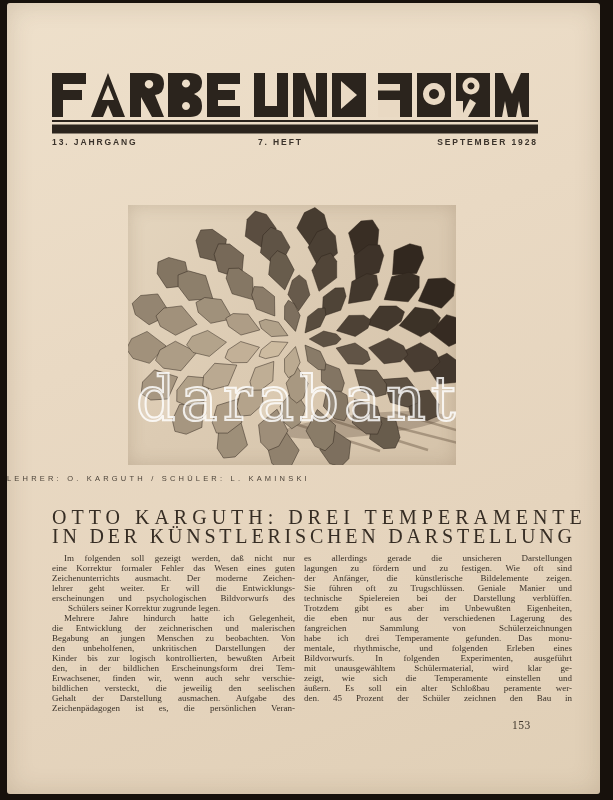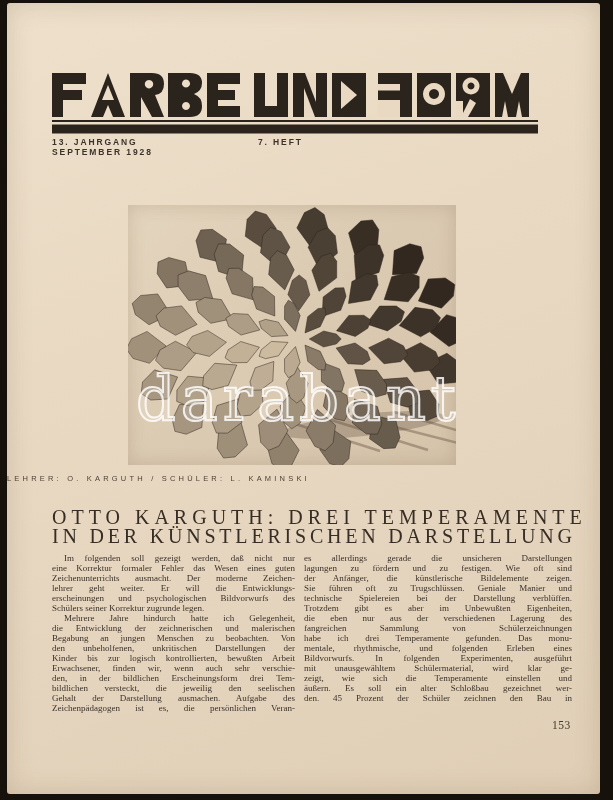--- a/index.html
+++ b/index.html
@@ -13,21 +13,21 @@
 
   .page{position:absolute;left:7px;top:3px;width:593px;height:791px;border-radius:3px;
         background:linear-gradient(158deg,#eee0cb 0%,var(--page_bg) 38%,#e5d4bd 70%,var(--page_bg_deep) 100%);
         box-shadow:inset 0 0 26px rgba(90,65,40,.18);}
 
   
   .masthead{position:absolute;left:45px;top:70px;width:486px;}
   .masthead svg{display:block;}
   .issue-row{position:absolute;left:0;top:64px;width:486px;display:flex;justify-content:space-between;
              font-family:"Liberation Sans",sans-serif;font-weight:bold;font-size:8.5px;
-             letter-spacing:1.9px;color:#3b332b;white-space:nowrap;flex-direction:column;}
+             letter-spacing:1.9px;color:#3b332b;white-space:nowrap;}
   .issue-row .mid{position:absolute;left:47%;transform:translateX(-50%);}
 
   
   .plate{position:absolute;left:121px;top:202px;width:328px;height:260px;
          background:linear-gradient(135deg,#e4d5be 0%,var(--plate_bg) 45%,#d5c3aa 100%);
          box-shadow:inset 0 0 18px rgba(100,75,50,.2);overflow:hidden;}
   .plate svg{position:absolute;left:0;top:0;}
   .watermark{position:absolute;left:8px;top:163px;width:330px;
              font-family:"DejaVu Serif",serif;font-size:62px;line-height:62px;letter-spacing:5px;
              color:rgba(255,255,255,.15);-webkit-text-stroke:2px var(--wm,rgba(255,255,255,.82));
@@ -39,25 +39,25 @@
   
   .article-title{position:absolute;left:45px;top:505px;width:526px;color:#362d24;
                  font-family:Liberation Serif, serif;font-size:20px;line-height:19px;white-space:nowrap;}
   .article-title .t1{letter-spacing:5px;}
   .article-title .t2{letter-spacing:3.8px;}
 
   .columns{position:absolute;left:45px;top:550px;width:520px;display:grid;
            grid-template-columns:243px 268px;column-gap:9px;
            font-family:Liberation Serif, serif;font-size:9px;line-height:10px;color:var(--text_ink);}
   .bodyline{text-align:justify;text-align-last:justify;height:10px;overflow:hidden;white-space:nowrap;}
-  .bodyline.flush{text-align-last:left;}
+  .bodyline.flush{text-align-last:left;margin-left:16px;}
   .bodyline.indent{text-indent:12px;}
 
   .page-number{position:absolute;left:505px;top:716px;font-family:"Liberation Serif",serif;
-               font-size:11.5px;color:#3f362c;letter-spacing:.5px;margin-left:40px;}
+               font-size:11.5px;color:#3f362c;letter-spacing:.5px;}
 </style>
 </head>
 <body>
 
 <div class="page">
 
   <div class="masthead">
     <span class="sr">FARBE UND FORM</span>
     <svg width="486" height="62" viewBox="0 0 486 62" aria-label="FARBE UND FORM">
       <g style="fill:var(--ink)">
@@ -227,39 +227,39 @@
         <div class="bodyline">eine Korrektur formaler Fehler das Wesen eines guten</div>
         <div class="bodyline">Zeichenunterrichts ausmacht. Der moderne Zeichen-</div>
         <div class="bodyline">lehrer geht weiter. Er will die Entwicklungs-</div>
         <div class="bodyline">erscheinungen und psychologischen Bildvorwurfs des</div>
         <div class="bodyline flush">Schülers seiner Korrektur zugrunde legen.</div>
         <div class="bodyline indent">Mehrere Jahre hindurch hatte ich Gelegenheit,</div>
         <div class="bodyline">die Entwicklung der zeichnerischen und malerischen</div>
         <div class="bodyline">Begabung an jungen Menschen zu beobachten. Von</div>
         <div class="bodyline">den unbeholfenen, unkritischen Darstellungen der</div>
         <div class="bodyline">Kinder bis zur logisch kontrollierten, bewußten Arbeit</div>
+        <div class="bodyline">den, in der bildlichen Erscheinungsform drei Tem-</div>
         <div class="bodyline">Erwachsener, finden wir, wenn auch sehr verschie-</div>
-        <div class="bodyline">den, in der bildlichen Erscheinungsform drei Tem-</div>
         <div class="bodyline">bildlichen versteckt, die jeweilig den seelischen</div>
         <div class="bodyline">Gehalt der Darstellung ausmachen. Aufgabe des</div>
         <div class="bodyline">Zeichenpädagogen ist es, die persönlichen Veran-</div>
       </div>
     <div>
         <div class="bodyline">es allerdings gerade die unsicheren Darstellungen</div>
         <div class="bodyline">lagungen zu fördern und zu festigen. Wie oft sind</div>
         <div class="bodyline">der Anfänger, die künstlerische Bildelemente zeigen.</div>
         <div class="bodyline">Sie führen oft zu Trugschlüssen. Geniale Manier und</div>
         <div class="bodyline">technische Spielereien bei der Darstellung verblüffen.</div>
         <div class="bodyline">Trotzdem gibt es aber im Unbewußten Eigenheiten,</div>
         <div class="bodyline">die eben nur aus der verschiedenen Lagerung des</div>
         <div class="bodyline">fangreichen Sammlung von Schülerzeichnungen</div>
         <div class="bodyline">habe ich drei Temperamente gefunden. Das monu-</div>
         <div class="bodyline">mentale, rhythmische, und folgenden Erleben eines</div>
         <div class="bodyline">Bildvorwurfs. In folgenden Experimenten, ausgeführt</div>
         <div class="bodyline">mit unausgewähltem Schülermaterial, wird klar ge-</div>
         <div class="bodyline">zeigt, wie sich die Temperamente einstellen und</div>
-        <div class="bodyline">äußern. Es soll ein alter Schloßbau gezeichnet wer-</div>
+        <div class="bodyline">äußern. Es soll ein alter Schloßbau peramente wer-</div>
         <div class="bodyline">den. 45 Prozent der Schüler zeichnen den Bau in</div>
       </div>
   </div>
 
   <div class="page-number">153</div>
 </div>
 
 </body></html>

